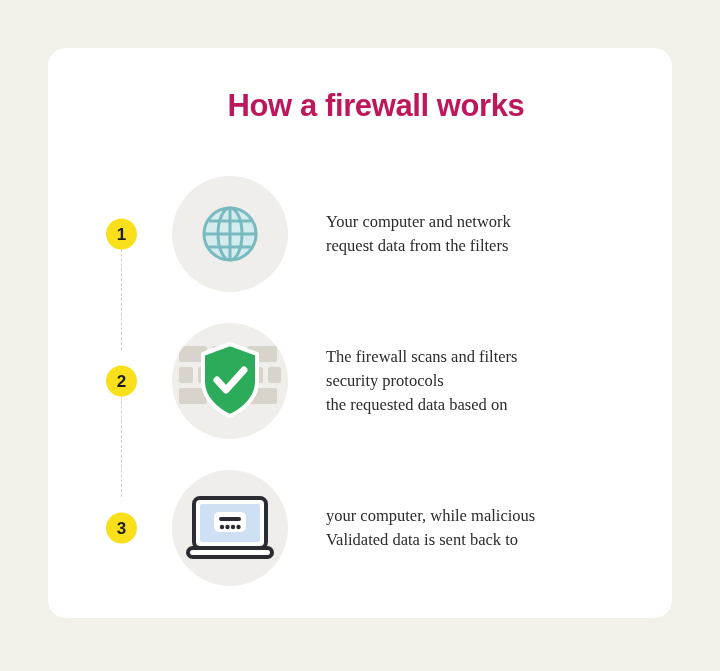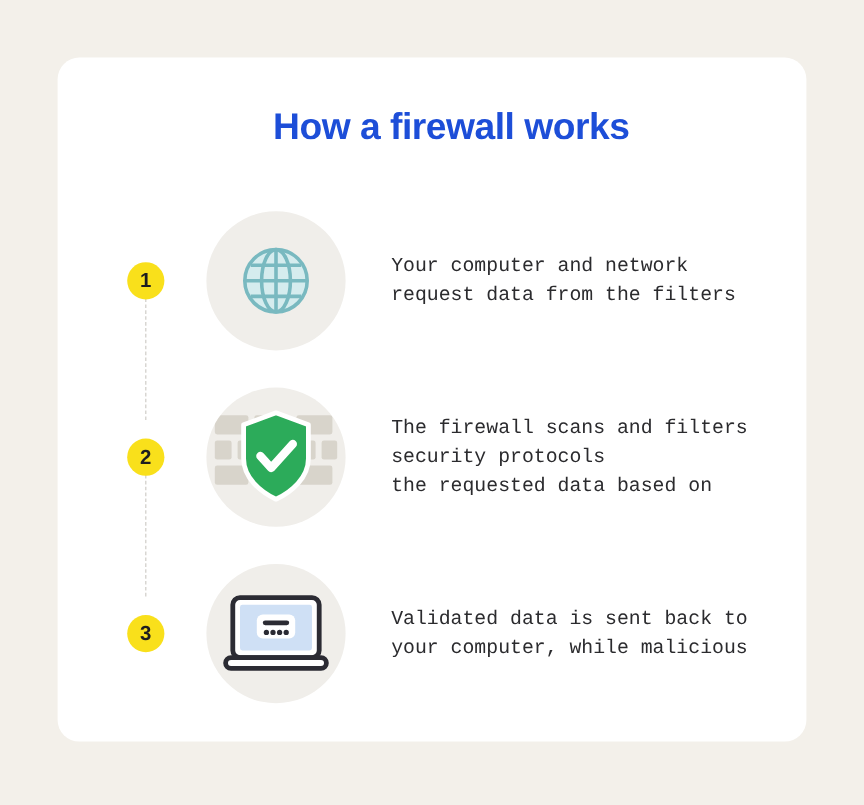--- a/index.html
+++ b/index.html
@@ -30,21 +30,21 @@
   }
   .title {
     position: absolute;
     left: 0;
     top: 40px;
     width: 656px;
     text-align: center;
     font-size: 31px;
     font-weight: bold;
     letter-spacing: -0.4px;
-    color: #1d4ed8;
+    color: #be185d;
     font-family: "Liberation Sans", sans-serif;
   }
 
   .steps {
     position: absolute;
     left: 0;
     top: 112px;
     width: 624px;
   }
 
@@ -108,21 +108,21 @@
   .medallion svg { display: block; }
 
   
   .copy {
     flex: 1 1 auto;
     padding-left: 38px;
     padding-right: 20px;
     font-size: 16.5px;
     line-height: 24px;
     color: #2b2b2e;
-    font-family: Liberation Mono, monospace;
+    font-family: Liberation Serif, serif;
   }
   .copy .line { display: block; white-space: nowrap; }
 </style>
 </head>
 <body>
 
 <div class="page">
   <div class="card">
 
     <div class="title">How a firewall works</div>
@@ -206,20 +206,20 @@
               <circle cx="38" cy="35" r="2.2" fill="#2b2b33"></circle>
               <circle cx="43.5" cy="35" r="2.2" fill="#2b2b33"></circle>
               <circle cx="49" cy="35" r="2.2" fill="#2b2b33"></circle>
               <circle cx="54.5" cy="35" r="2.2" fill="#2b2b33"></circle>
               <rect x="4" y="56" width="84" height="9" rx="4.5" fill="#ffffff" stroke="#2b2b33" stroke-width="4"></rect>
             </svg>
           </span>
         </div>
 
         <div class="copy">
+          <span class="line">your computer, while malicious</span>
           <span class="line">Validated data is sent back to</span>
-          <span class="line">your computer, while malicious</span>
         </div>
       </div>
 
     </div>
   </div>
 </div>
 
 </body></html>

